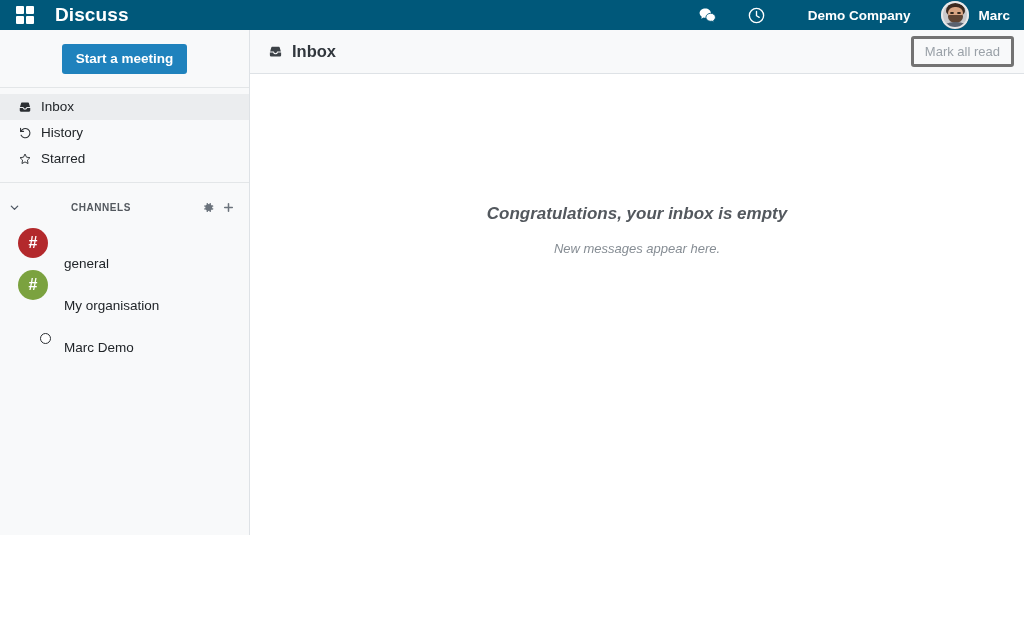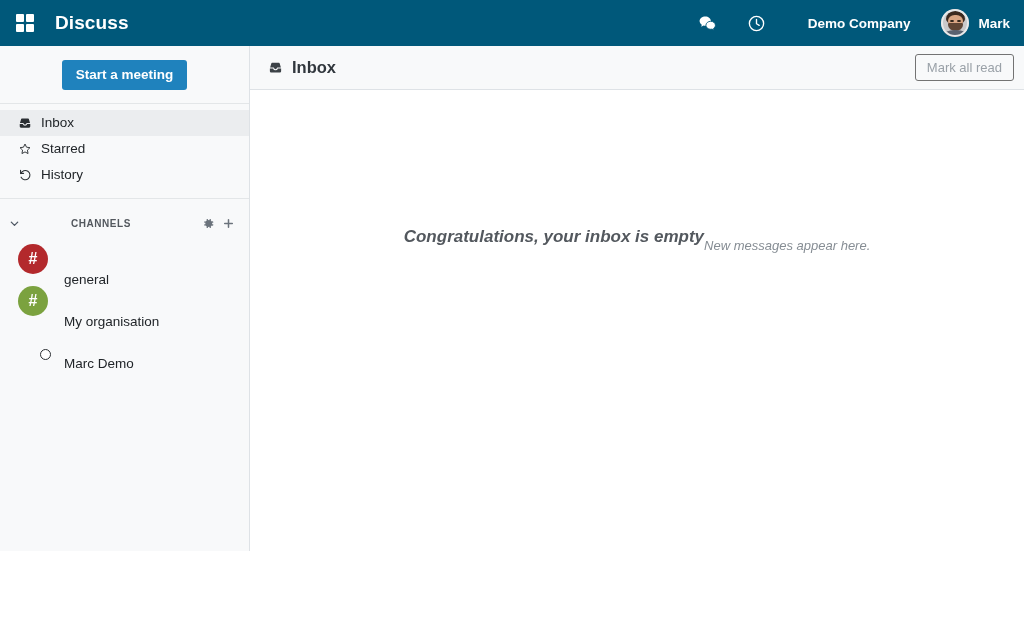--- a/index.html
+++ b/index.html
@@ -8,21 +8,21 @@
     width: 1024px;
     height: 625px;
     overflow: hidden;
     font-family: "Liberation Sans", sans-serif;
     background: #ffffff;
     color: #212529;
   }
 
   
   .navbar {
-    height: 46px;
+    height: 30px;
     background: #00587a;
     display: flex;
     align-items: center;
     padding: 0 14px 0 8px;
     color: #ffffff;
     position: relative;
     z-index: 10;
   }
   .apps-launcher {
     width: 34px;
@@ -298,33 +298,34 @@
     margin-right: 9px;
   }
   .main-title {
     font-size: 16.5px;
     font-weight: bold;
     color: #31373d;
   }
   .btn-mark-read {
     margin-left: auto;
     background: #f8f9fa;
-    border: 1px solid #737373;
+    border: 3px solid #737373;
     border-radius: 3px;
     color: #9aa1a8;
     font-family: "Liberation Sans", sans-serif;
     font-size: 13px;
     padding: 6px 11px;
     cursor: default;
     line-height: 1;
   }
 
   .empty-wrap {
     flex: 1;
     display: flex;
+    flex-direction: column;
     align-items: center;
     justify-content: center;
     padding-bottom: 150px;
   }
   .empty-title {
     font-size: 17px;
     font-style: italic;
     font-weight: bold;
     color: #53585e;
     margin-bottom: 17px;
@@ -374,21 +375,21 @@
       <span class="avatar nav-av">
         <span class="face-bg"></span>
         <span class="hair"></span>
         <span class="skin"></span>
         <span class="eye l"></span>
         <span class="eye r"></span>
         <span class="beard"></span>
         <span class="shoulders"></span>
         <span class="ring"></span>
       </span>
-      <span class="user-name">Mark</span>
+      <span class="user-name">Marc</span>
     </div>
 
   </div>
 </div>
 
 <div class="app-body">
 
   <div class="sidebar">
 
     <div class="sidebar-top">
@@ -402,34 +403,34 @@
           <svg width="14" height="14" viewBox="0 0 24 24">
             <path fill="#2b2f33" d="M3 13.5V18a2 2 0 0 0 2 2h14a2 2 0 0 0 2-2v-4.5h-5.2a3.9 3.9 0 0 1-7.6 0H3zM5.4 5l-2 6.8h5.9l.3 1.1a2.5 2.5 0 0 0 4.8 0l.3-1.1h5.9L18.6 5a1 1 0 0 0-1-.7H6.4a1 1 0 0 0-1 .7z"></path>
           </svg>
         </span>
         <span>Inbox</span>
       </div>
 
       <div class="nav-row">
         <span class="ico">
           <svg width="14" height="14" viewBox="0 0 24 24">
-            <path fill="none" stroke="#2b2f33" stroke-width="1.6" stroke-linejoin="round" d="M12 3.5l2.6 5.4 5.9.8-4.3 4.2 1 5.9-5.2-2.8-5.2 2.8 1-5.9L3.5 9.7l5.9-.8z"></path>
-          </svg>
-        </span>
-        <span>Starred</span>
-      </div>
-
-      <div class="nav-row">
-        <span class="ico">
-          <svg width="14" height="14" viewBox="0 0 24 24">
             <path fill="none" stroke="#2b2f33" stroke-width="1.8" stroke-linecap="round" d="M4.4 9.2h5.2M4.4 9.2V4"></path>
             <path fill="none" stroke="#2b2f33" stroke-width="1.8" stroke-linecap="round" d="M4.9 9.6a8 8 0 1 1 .4 6.1"></path>
           </svg>
         </span>
         <span>History</span>
+      </div>
+
+      <div class="nav-row">
+        <span class="ico">
+          <svg width="14" height="14" viewBox="0 0 24 24">
+            <path fill="none" stroke="#2b2f33" stroke-width="1.6" stroke-linejoin="round" d="M12 3.5l2.6 5.4 5.9.8-4.3 4.2 1 5.9-5.2-2.8-5.2 2.8 1-5.9L3.5 9.7l5.9-.8z"></path>
+          </svg>
+        </span>
+        <span>Starred</span>
       </div>
     </div>
 
     <div class="divider"></div>
 
     <div class="section-head">
       <span class="caret">
         <svg width="11" height="11" viewBox="0 0 24 24">
           <path fill="none" stroke="#4c5561" stroke-width="2.8" stroke-linecap="round" stroke-linejoin="round" d="M5 9l7 7 7-7"></path>
         </svg>

